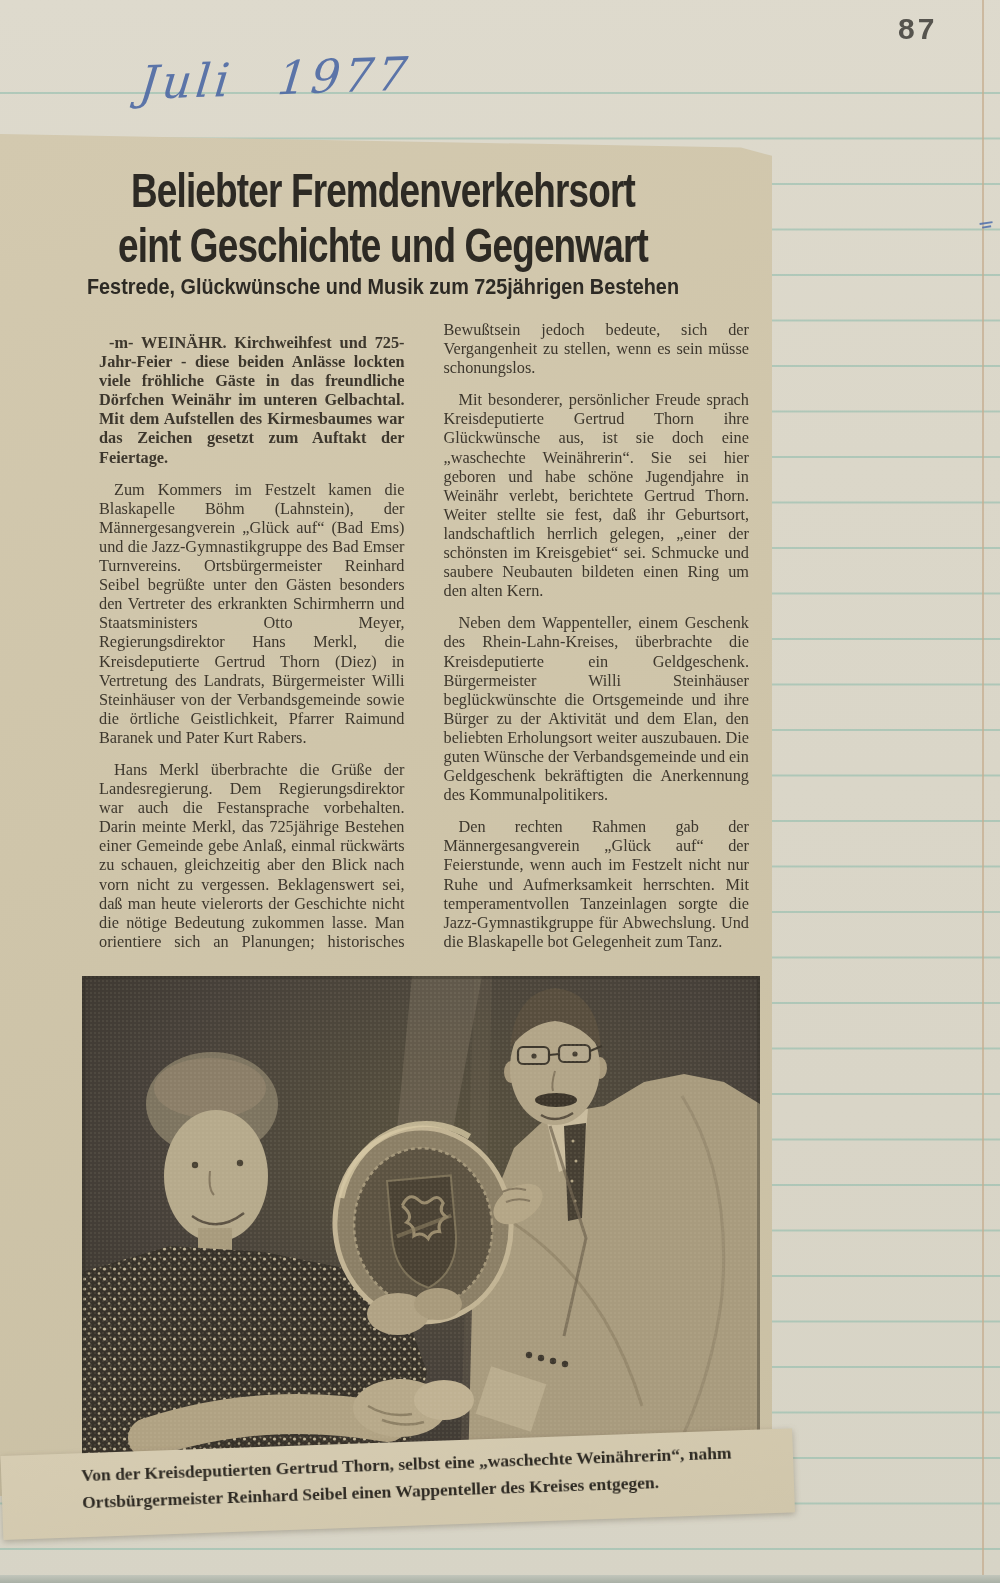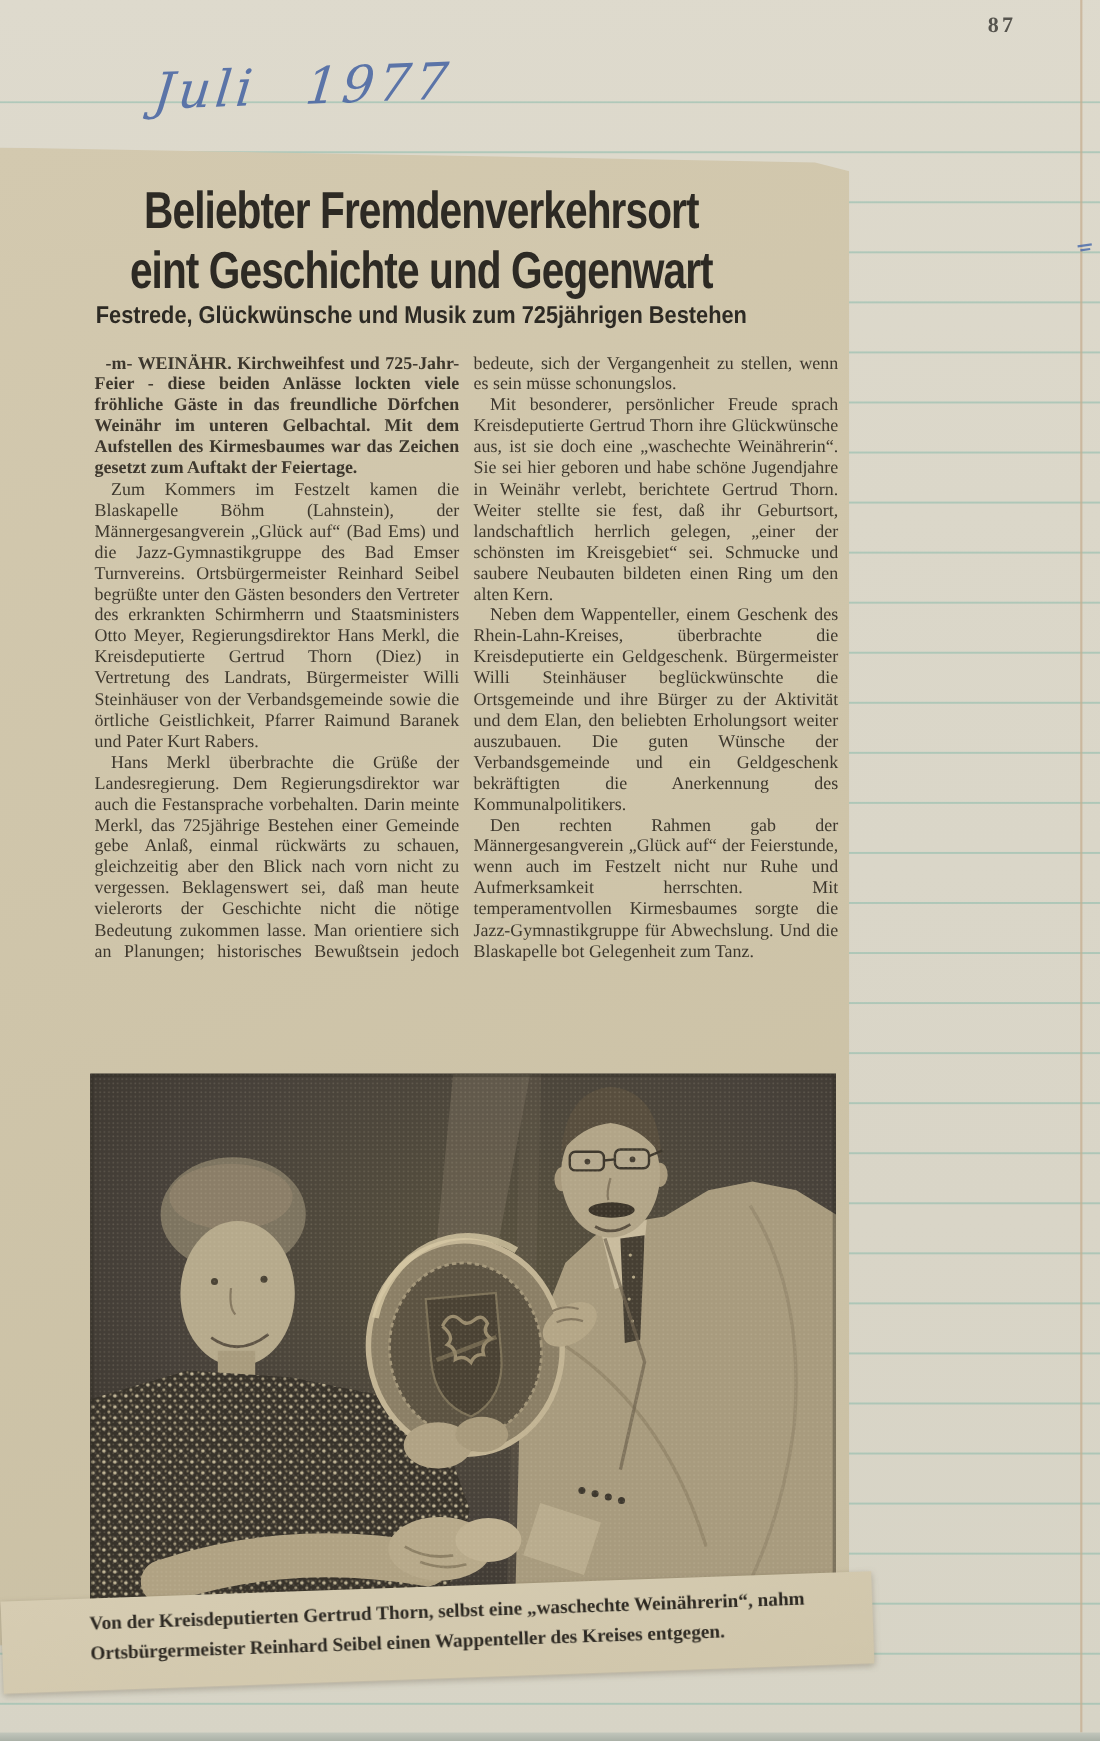--- a/index.html
+++ b/index.html
@@ -17,21 +17,21 @@
   .margin-line{
     position:absolute; left:982px; top:0; width:2px; height:1575px;
     background:#c6ae90; opacity:.75;
   }
   .bottom-edge{
     position:absolute; left:0; right:0; bottom:0; height:8px;
     background:linear-gradient(180deg,#c2c6bb,#a9b0a6);
   }
   .page-number{
     position:absolute; left:898px; top:12px;
-    font-family:Liberation Serif, serif; font-weight:bold; font-size:20px;
+    font-family:Liberation Sans, sans-serif; font-weight:bold; font-size:30px;
     letter-spacing:3px; color:#56544e;
   }
   .handwritten-date{
     position:absolute; left:140px; top:56px;
     font-family:"DejaVu Serif",serif; font-style:italic; font-size:46px;
     color:#4a67a4; letter-spacing:4px; word-spacing:26px; opacity:.88;
     transform:rotate(-2deg) skewX(-8deg); transform-origin:0 50%;
     white-space:nowrap;
   }
   .ink-mark{position:absolute; left:980px; top:222px; width:13px; height:8px; transform:rotate(-8deg);}
@@ -56,21 +56,21 @@
     font-family:"Liberation Sans",sans-serif; font-weight:bold;
     font-size:22px; color:#2d2a24;
     transform:scaleX(.9); transform-origin:50% 0;
   }
   .body-columns{
     margin:20px 0 0 92px; width:676px; height:652px;
     column-count:2; column-gap:13px;
     font-family:"Liberation Serif",serif; font-size:16.3px; line-height:19.1px;
     text-align:justify; color:#3d372d;
   }
-  .body-columns p{margin:0; text-indent:15px;}
+  .body-columns p{margin:13px; text-indent:15px;}
   .body-columns p.lead{font-weight:bold; text-indent:10px;}
   .photo-frame{
     position:absolute; left:88px; top:842px; width:678px; height:495px;
     background:#45403a; box-shadow:0 0 0 1px rgba(60,52,40,.35) inset;
   }
   .photo-frame svg{display:block; width:100%; height:100%;}
 
   
   .caption-strip{
     position:absolute; left:2px; top:1456px; width:792px; height:84px;
@@ -107,21 +107,21 @@
     </div>
 
     <div class="subheadline">Festrede, Glückwünsche und Musik zum 725jährigen Bestehen</div>
 
     <div class="body-columns">
       <p class="lead">-m- WEINÄHR. Kirchweihfest und 725-Jahr-Feier - diese beiden Anlässe lockten viele fröhliche Gäste in das freundliche Dörfchen Weinähr im unteren Gelbachtal. Mit dem Aufstellen des Kirmesbaumes war das Zeichen gesetzt zum Auftakt der Feiertage.</p>
       <p>Zum Kommers im Festzelt kamen die Blaskapelle Böhm (Lahnstein), der Männergesangverein „Glück auf“ (Bad Ems) und die Jazz-Gymnastikgruppe des Bad Emser Turnvereins. Ortsbürgermeister Reinhard Seibel begrüßte unter den Gästen besonders den Vertreter des erkrankten Schirmherrn und Staatsministers Otto Meyer, Regierungsdirektor Hans Merkl, die Kreisdeputierte Gertrud Thorn (Diez) in Vertretung des Landrats, Bürgermeister Willi Steinhäuser von der Verbandsgemeinde sowie die örtliche Geistlichkeit, Pfarrer Raimund Baranek und Pater Kurt Rabers.</p>
       <p>Hans Merkl überbrachte die Grüße der Landesregierung. Dem Regierungsdirektor war auch die Festansprache vorbehalten. Darin meinte Merkl, das 725jährige Bestehen einer Gemeinde gebe Anlaß, einmal rückwärts zu schauen, gleichzeitig aber den Blick nach vorn nicht zu vergessen. Beklagenswert sei, daß man heute vielerorts der Geschichte nicht die nötige Bedeutung zukommen lasse. Man orientiere sich an Planungen; historisches Bewußtsein jedoch bedeute, sich der Vergangenheit zu stellen, wenn es sein müsse schonungslos.</p>
       <p>Mit besonderer, persönlicher Freude sprach Kreisdeputierte Gertrud Thorn ihre Glückwünsche aus, ist sie doch eine „waschechte Weinährerin“. Sie sei hier geboren und habe schöne Jugendjahre in Weinähr verlebt, berichtete Gertrud Thorn. Weiter stellte sie fest, daß ihr Geburtsort, landschaftlich herrlich gelegen, „einer der schönsten im Kreisgebiet“ sei. Schmucke und saubere Neubauten bildeten einen Ring um den alten Kern.</p>
       <p>Neben dem Wappenteller, einem Geschenk des Rhein-Lahn-Kreises, überbrachte die Kreisdeputierte ein Geldgeschenk. Bürgermeister Willi Steinhäuser beglückwünschte die Ortsgemeinde und ihre Bürger zu der Aktivität und dem Elan, den beliebten Erholungsort weiter auszubauen. Die guten Wünsche der Verbandsgemeinde und ein Geldgeschenk bekräftigten die Anerkennung des Kommunalpolitikers.</p>
-      <p>Den rechten Rahmen gab der Männergesangverein „Glück auf“ der Feierstunde, wenn auch im Festzelt nicht nur Ruhe und Aufmerksamkeit herrschten. Mit temperamentvollen Kirmesbaumes sorgte die Jazz-Gymnastikgruppe für Abwechslung. Und die Blaskapelle bot Gelegenheit zum Tanz.</p>
+      <p>Den rechten Rahmen gab der Männergesangverein „Glück auf“ der Feierstunde, wenn auch im Festzelt nicht nur Ruhe und Aufmerksamkeit herrschten. Mit temperamentvollen Tanzeinlagen sorgte die Jazz-Gymnastikgruppe für Abwechslung. Und die Blaskapelle bot Gelegenheit zum Tanz.</p>
     </div>
 
     <div class="photo-frame">
       <svg viewBox="0 0 678 495" preserveAspectRatio="none">
         <defs>
           <radialGradient id="bgv" cx="55%" cy="35%" r="85%">
             <stop offset="0%" stop-color="#59523f"></stop>
             <stop offset="55%" stop-color="#47413a"></stop>
             <stop offset="100%" stop-color="#36312a"></stop>
           </radialGradient>

